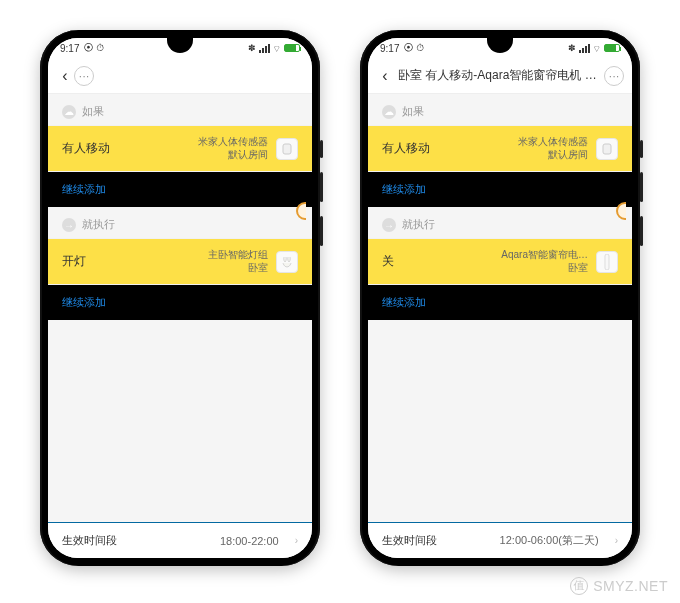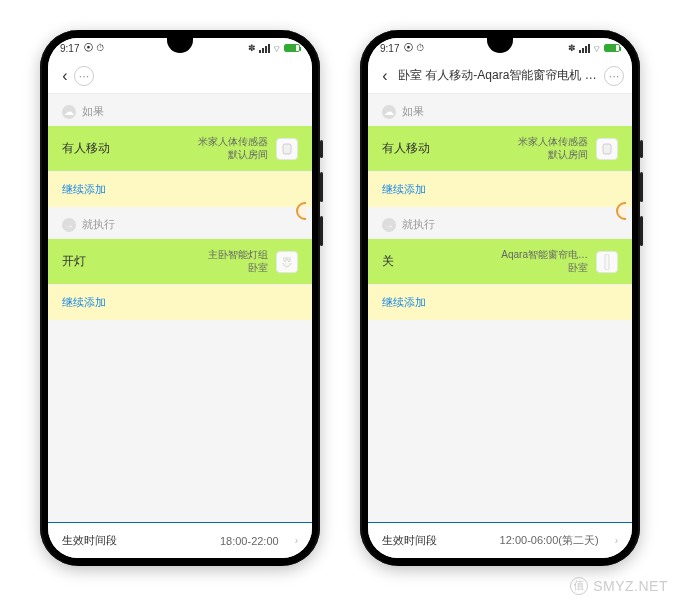--- a/index.html
+++ b/index.html
@@ -69,36 +69,36 @@
     padding: 10px 14px 6px;
     font-size: 11px; color: #999;
     position: relative;
   }
   .circle-ic {
     width: 14px; height: 14px; border-radius: 50%;
     background: #ddd; color: #fff;
     font-size: 10px; line-height: 14px; text-align: center;
   }
   .row {
-    background: #bef264;
+    background: #fde047;
     padding: 10px 14px;
     display: flex; align-items: center; justify-content: space-between;
     font-size: 12px;
     border-top: 1px solid #f1f1f1;
   }
   .row-left { font-weight: 500; }
   .row-right { display: flex; align-items: center; gap: 8px; text-align: right; }
   .row-meta { font-size: 10px; color: #666; line-height: 1.25; }
   .device-ic {
     width: 22px; height: 22px; border-radius: 4px;
     background: #fafafa; border: 1px solid #e5e5e5;
     display:flex;align-items:center;justify-content:center;
   }
   .add-link {
-    background: #fef9c3;
+    background: #000000;
     padding: 10px 14px;
     font-size: 11px;
     color: #1e88e5;
     border-top: 1px solid #f1f1f1;
   }
   .spacer-grow { flex: 1; background: #f5f5f5; }
   .footer {
     background: #fff;
     border-top: 1px solid #0369a1;
     display: flex; justify-content: space-between; align-items: center;

